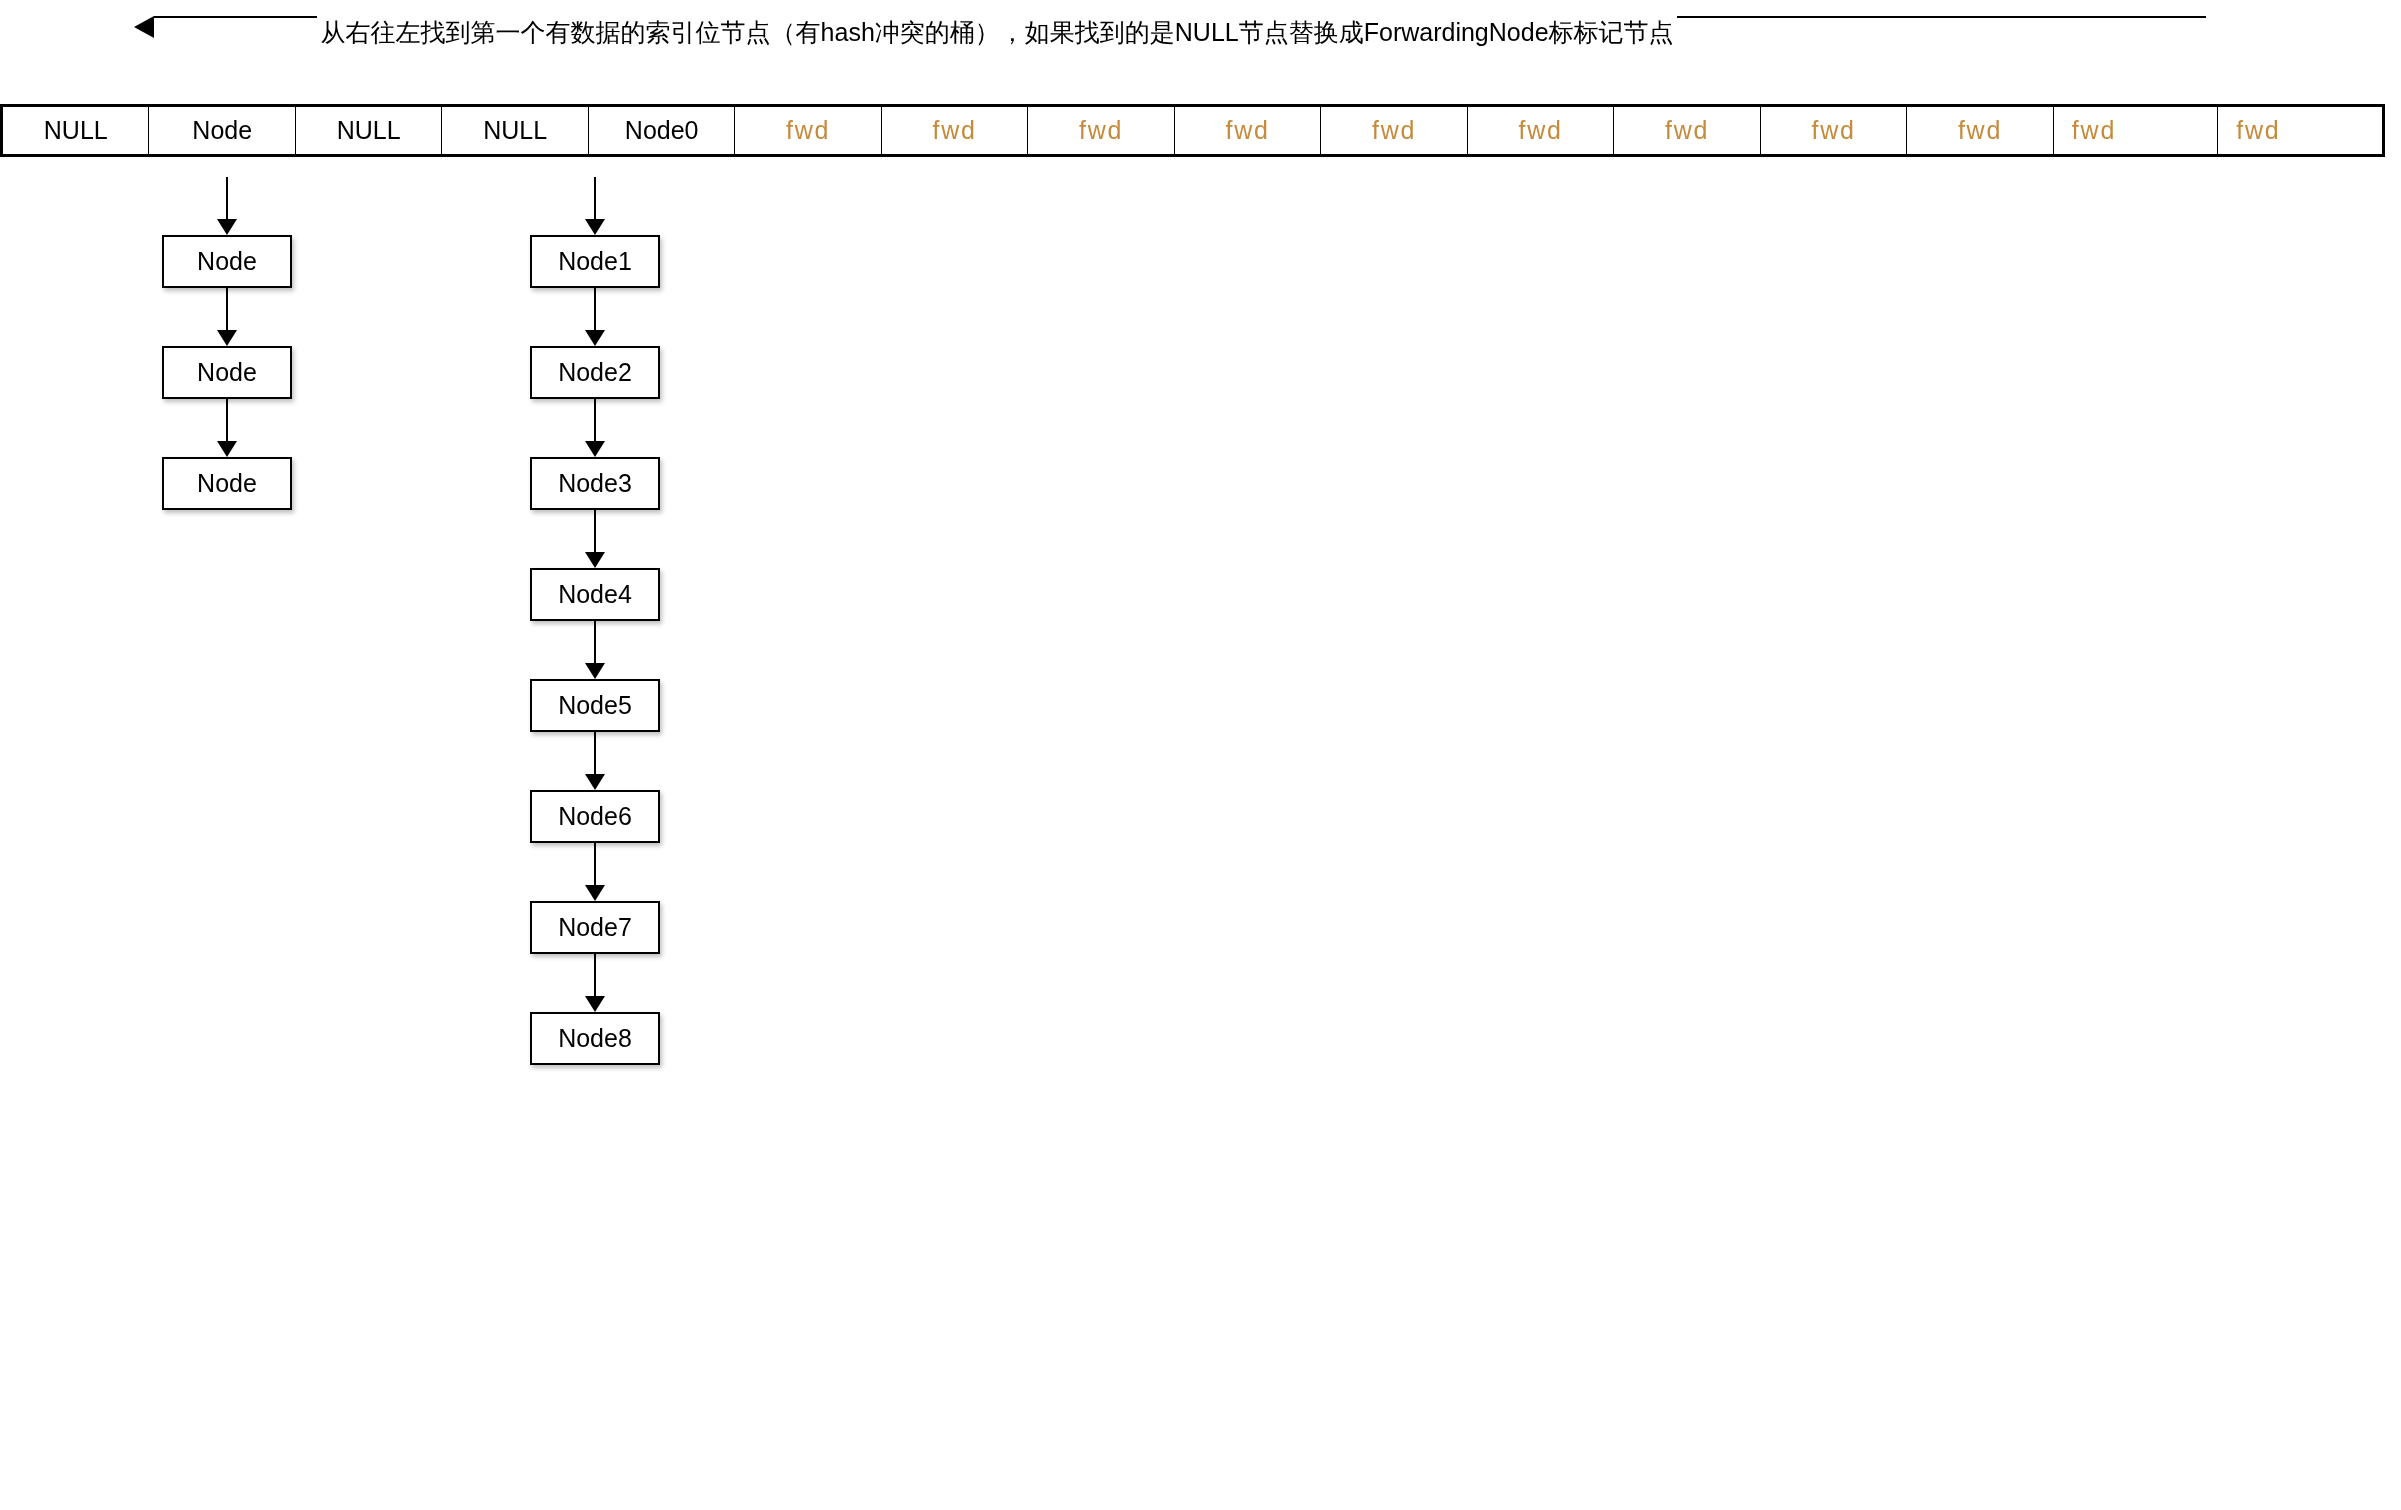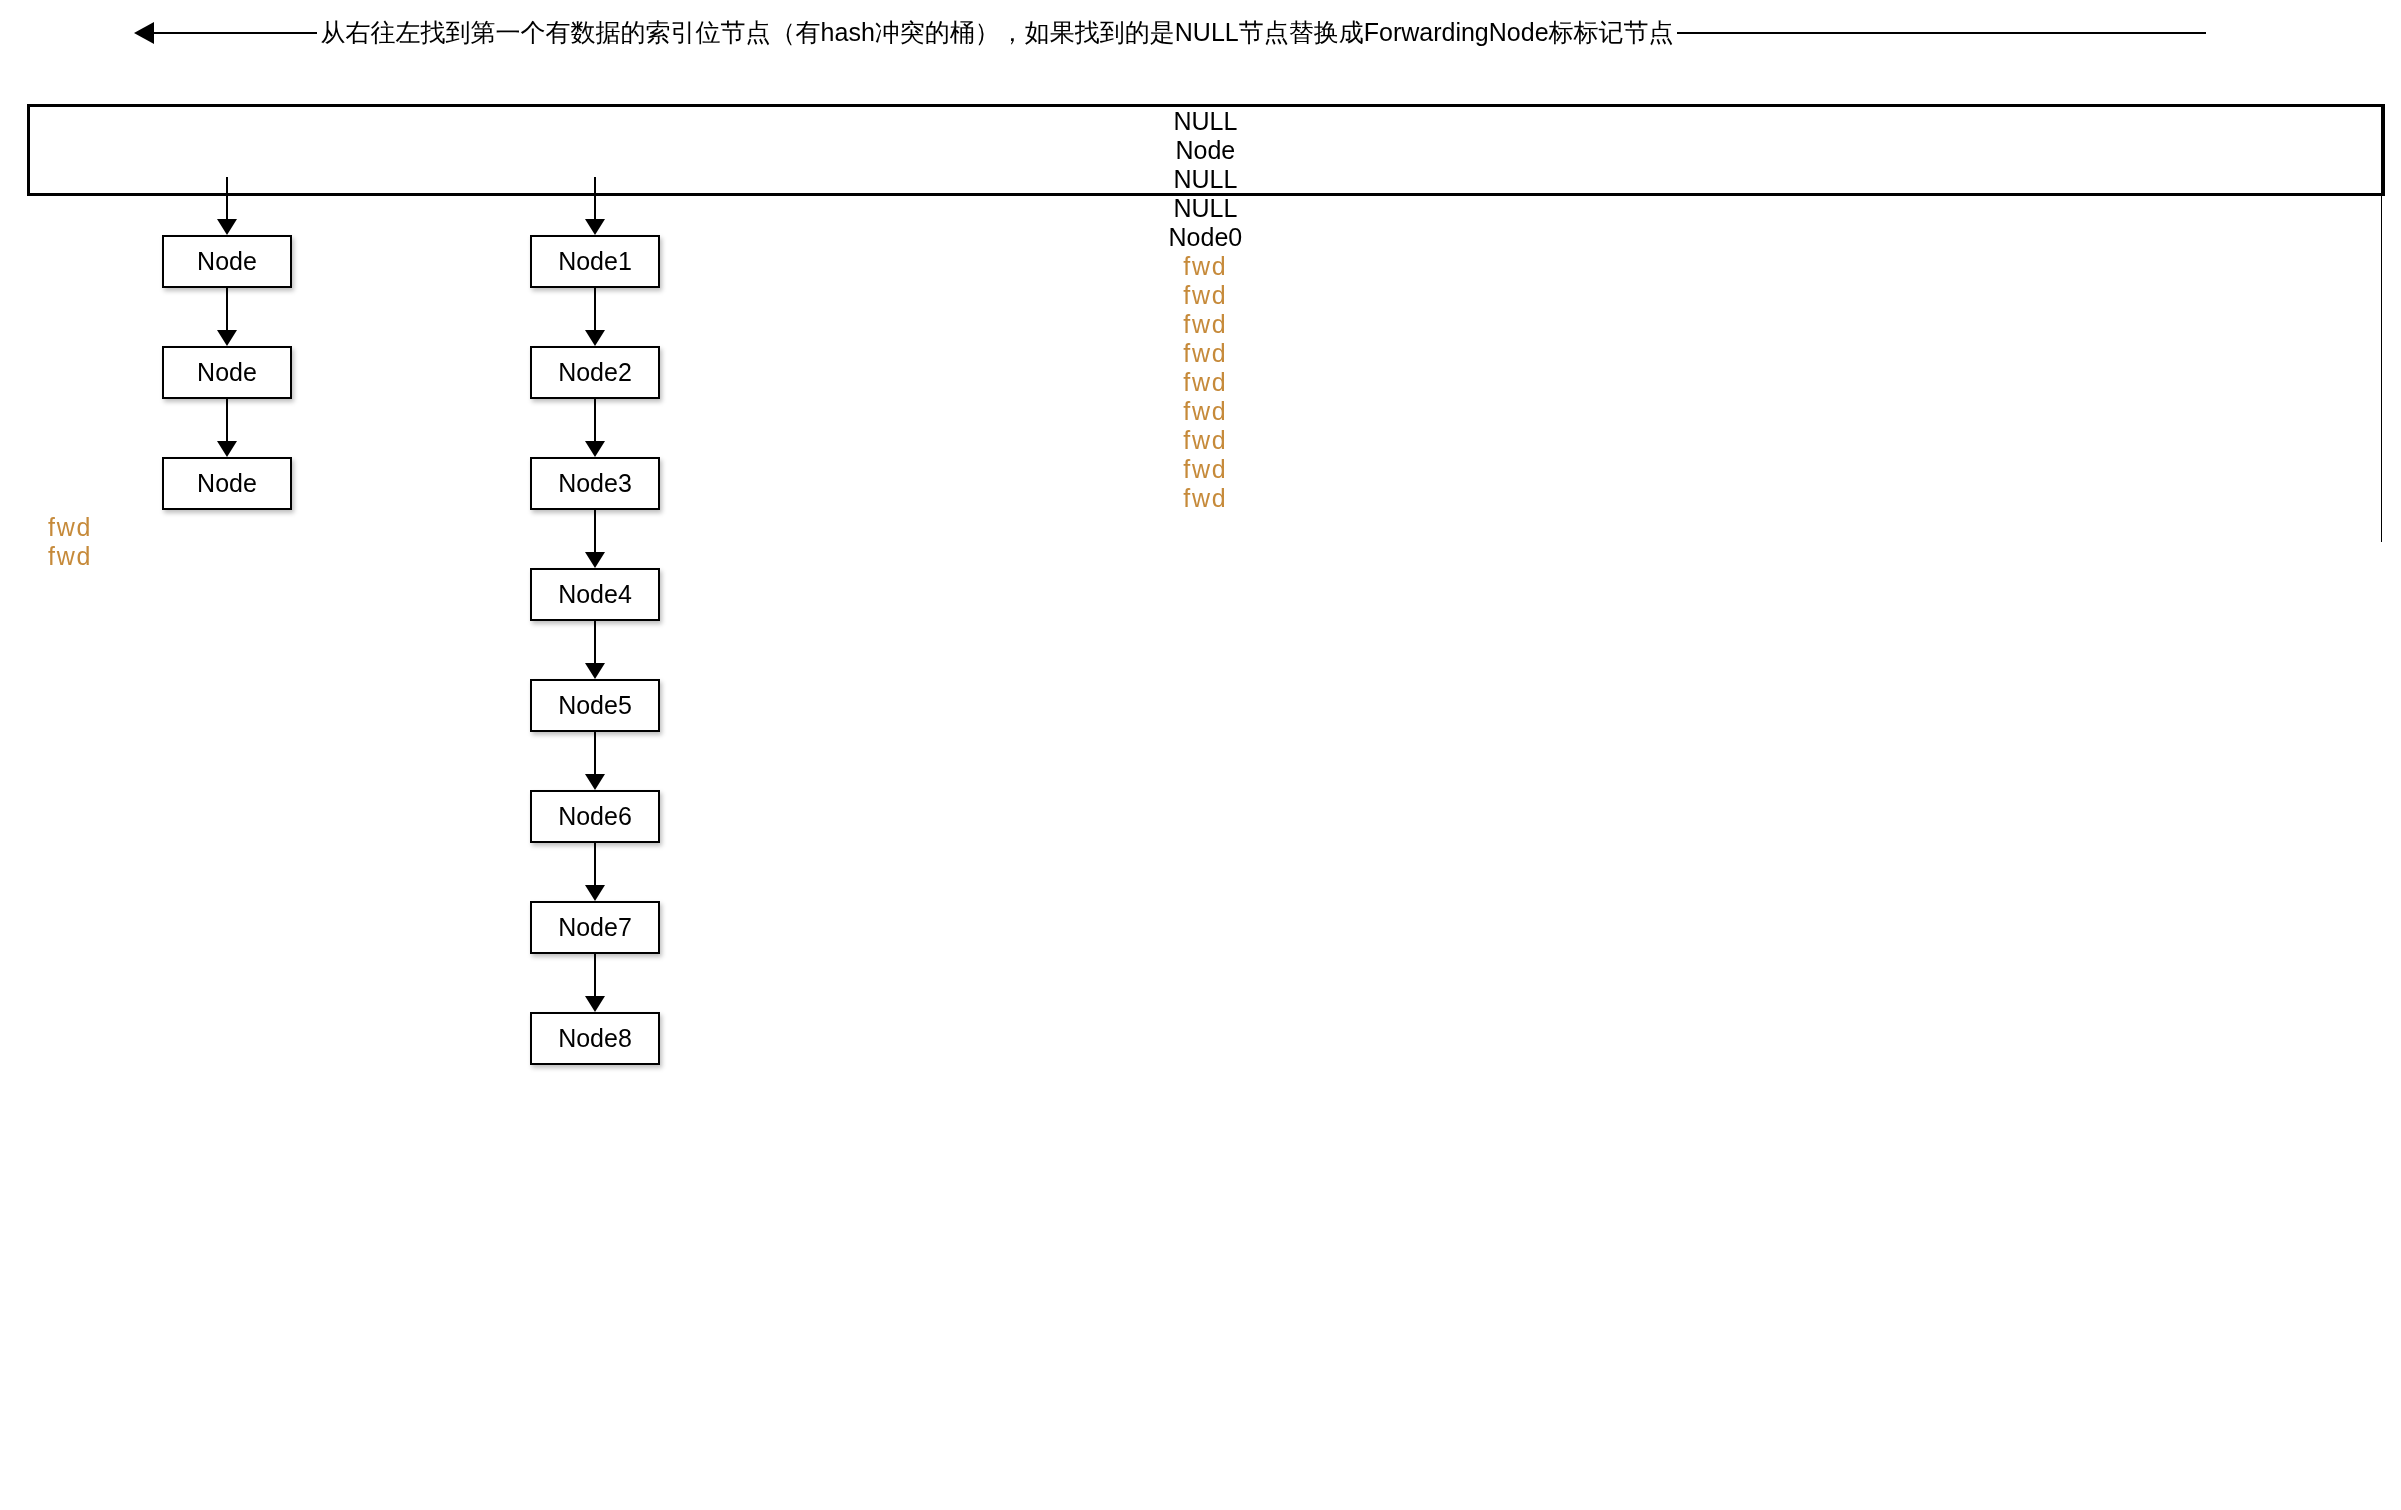--- a/index.html
+++ b/index.html
@@ -13,21 +13,20 @@
       width: 2401px;
       height: 1511px;
       position: relative;
     }
     .header-row {
       position: absolute;
       top: 16.3px;
       left: 134px;
       right: 195px;
       display: flex;
-      align-items: center;
     }
     .arrow-left-head {
       width: 0;
       height: 0;
       border-top: 11px solid transparent;
       border-bottom: 11px solid transparent;
       border-right: 20px solid #000;
     }
     .header-line-left {
       height: 1.8px;
@@ -41,26 +40,25 @@
       padding: 0 3.6px;
     }
     .header-line-right {
       height: 1.8px;
       background: #000;
       flex: 1;
     }
     .table-row {
       position: absolute;
       top: 104px;
-      left: 27px;
+      left: 0;
       right: 16.3px;
-      height: 92px;
+      height: 53px;
       border: 3.6px solid #000;
       display: flex;
-      flex-direction: column;
     }
     .cell {
       flex: 1;
       border-right: 1.8px solid #000;
       display: flex;
       align-items: center;
       justify-content: center;
       font-size: 25px;
     }
     .cell:last-child {

